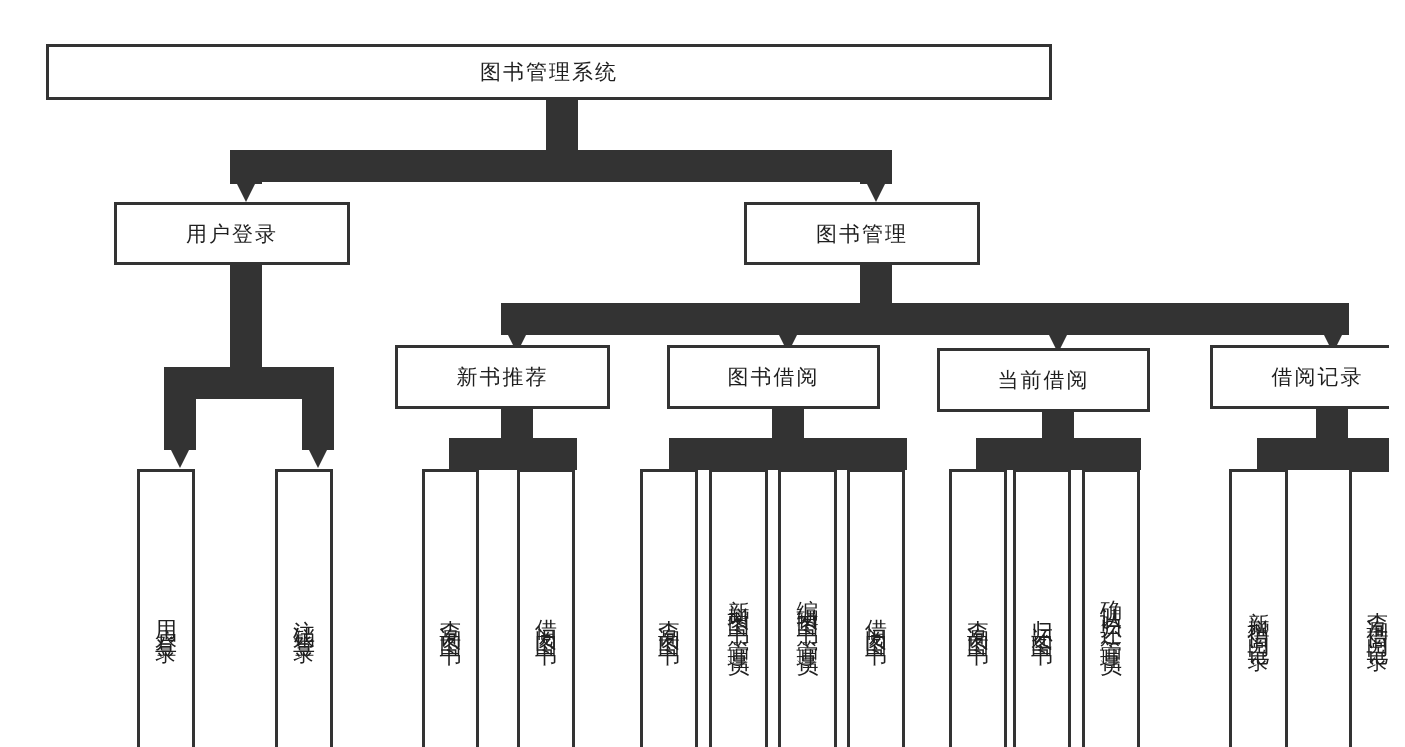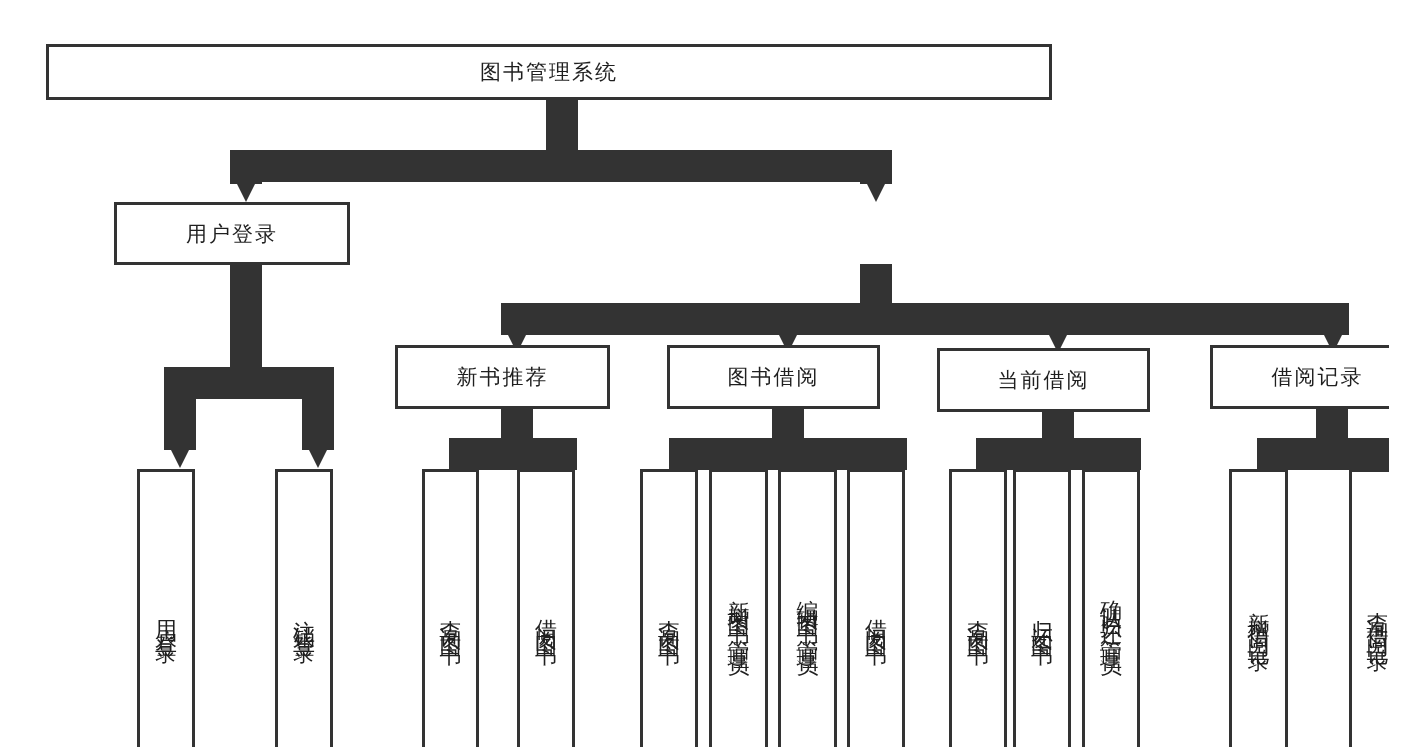--- a/index.html
+++ b/index.html
@@ -81,20 +81,21 @@
 <div class="canvas">
 
   <div class="node" style="left:14px; top:12px; width:1006px; height:56px;">图书管理系统</div>
 
   <div class="vline" style="left:514px; top:67px; height:54px;"></div>
   <div class="hline" style="left:198px; top:118px; width:633px;"></div>
   <div class="varrow" style="left:198px; top:118px; height:34px;"></div>
   <div class="varrow" style="left:828px; top:118px; height:34px;"></div>
 
   <div class="node" style="left:82px; top:170px; width:236px; height:63px;">用户登录</div>
+  <div class="node" style="left:712px; top:170px; width:236px; height:63px;">图书管理</div>
 
   <div class="vline" style="left:198px; top:232px; height:106px;"></div>
   <div class="hline" style="left:132px; top:335px; width:142px;"></div>
   <div class="varrow" style="left:132px; top:335px; height:83px;"></div>
   <div class="varrow" style="left:270px; top:335px; height:83px;"></div>
 
   <div class="vline" style="left:828px; top:232px; height:42px;"></div>
   <div class="hline" style="left:469px; top:271px; width:819px;"></div>
   <div class="varrow" style="left:469px; top:271px; height:24px;"></div>
   <div class="varrow" style="left:740px; top:271px; height:24px;"></div>

